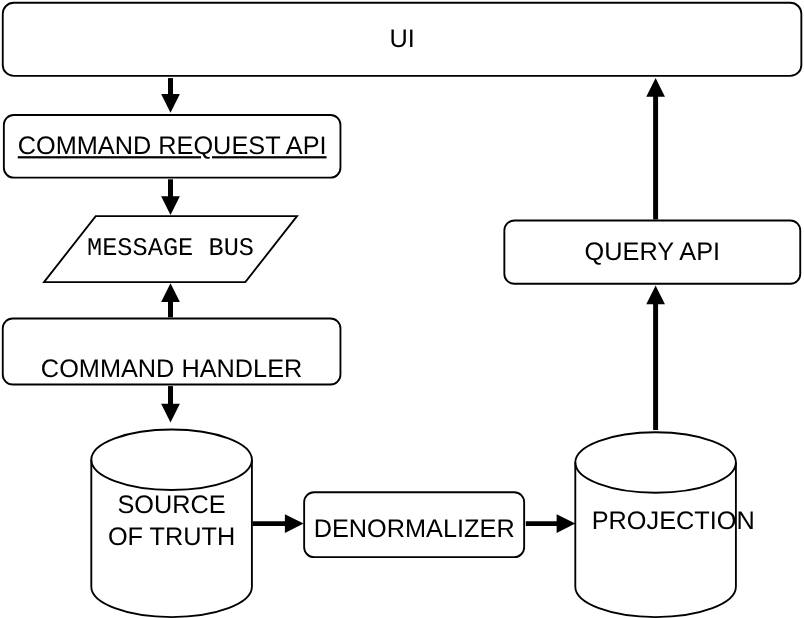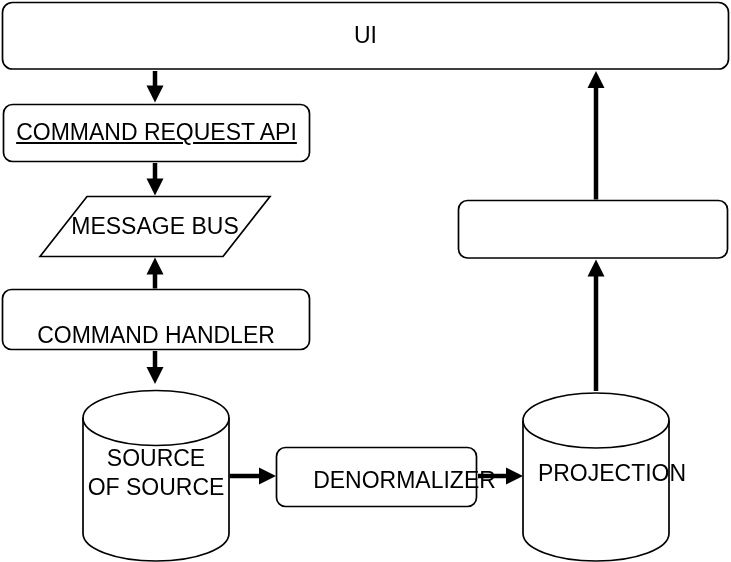--- a/index.html
+++ b/index.html
@@ -112,27 +112,28 @@
     <g>
       <line class="edge-line" x1="596" y1="199.5" x2="596" y2="87"></line>
       <polygon class="edge-head" points="596,71 587.5,88 604.5,88"></polygon>
     </g>
   </svg>
 
   <div class="label" style="left:2px; top:2px; width:727px; height:67px;">UI</div>
 
   <div class="label" style="left:3px; top:104px; width:307px; height:58px;text-decoration:underline;">COMMAND REQUEST API</div>
 
-  <div class="label" style="left:40px; top:196px; width:230px; height:61px;">MESSAGE BUS</div>
+  <div class="label" style="left:40px; top:196px; width:230px; height:61px;font-family:Liberation Mono, monospace;">MESSAGE BUS</div>
 
   <div class="label" style="left:2px; top:306px; width:308px; height:59px;">COMMAND HANDLER</div>
 
   <div class="label multiline" style="left:83px; top:443px; width:146px; height:60px;">
     <span>SOURCE</span>
-    <span>OF SOURCE</span>
+    <span>OF TRUTH</span>
   </div>
 
-  <div class="label" style="left:276px; top:447px; width:201px; height:68px;margin-left:28px;">DENORMALIZER</div>
+  <div class="label" style="left:276px; top:447px; width:201px; height:68px;">DENORMALIZER</div>
 
   <div class="label" style="left:523px; top:444px; width:146px; height:60px;margin-left:16px;">PROJECTION</div>
 
+  <div class="label" style="left:458px; top:200px; width:270px; height:58px;">QUERY API</div>
 
 </div>
 
 </body></html>

